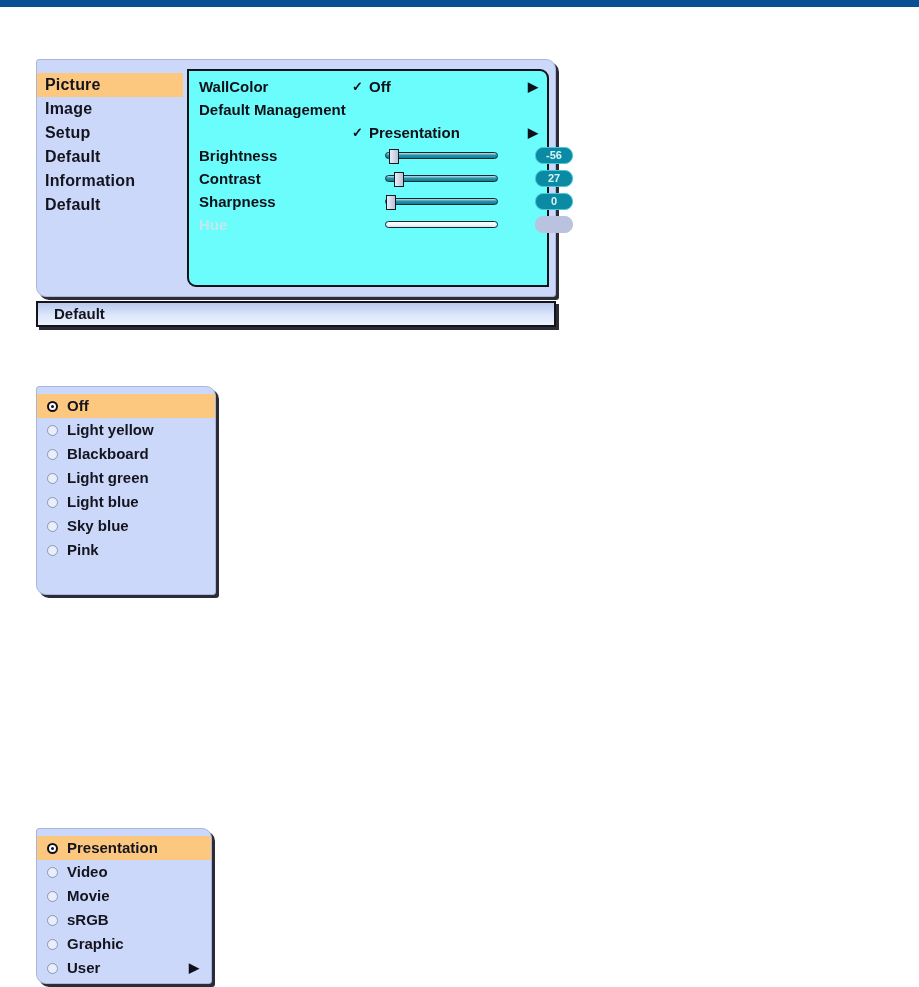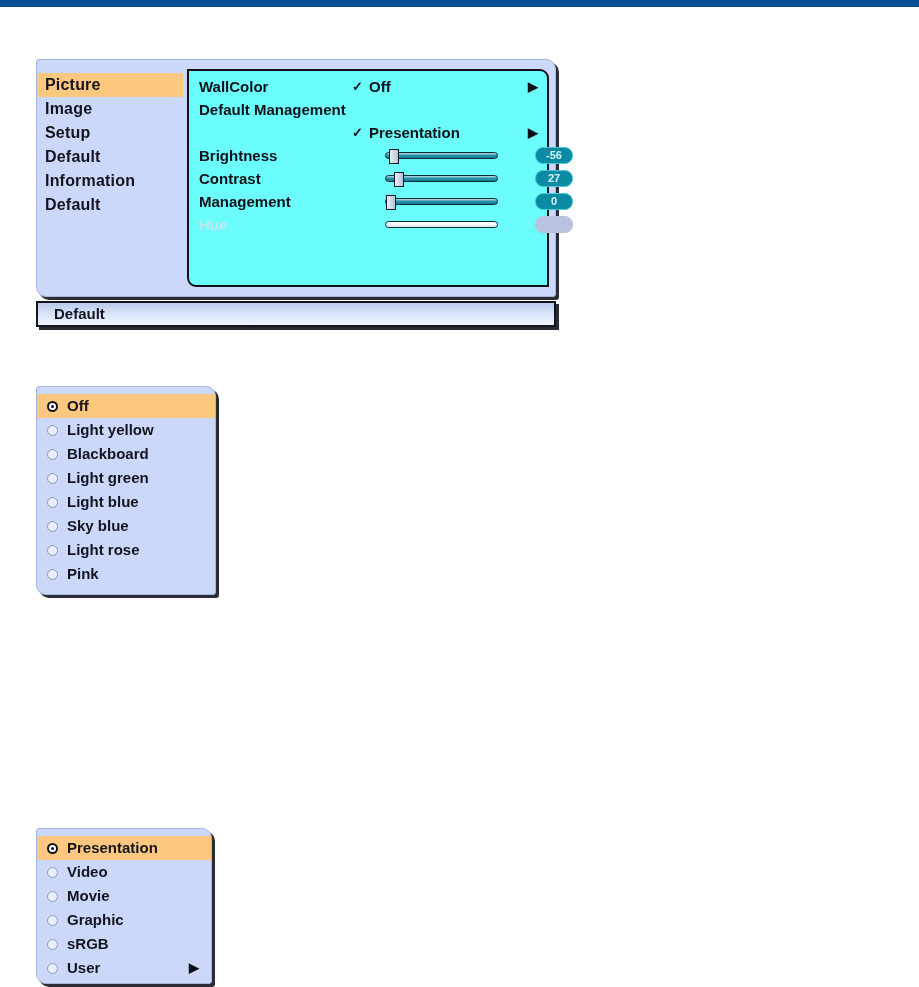--- a/index.html
+++ b/index.html
@@ -322,21 +322,21 @@
       <div class="row">
         <span class="label">Contrast</span>
         <span class="slider">
           <span class="track"></span>
           <span class="knob" id="knob-contrast" style="left: 9.45px;"></span>
         </span>
         <span class="valbox">27</span>
       </div>
 
       <div class="row">
-        <span class="label">Management</span>
+        <span class="label">Sharpness</span>
         <span class="slider">
           <span class="track"></span>
           <span class="knob" id="knob-sharpness" style="left: 1.05px;"></span>
         </span>
         <span class="valbox">0</span>
       </div>
 
 
       <div class="row dim">
         <span class="label">Hue</span>
@@ -367,40 +367,37 @@
   <div class="radio-item">
     <span class="radio"></span><span>Light green</span>
   </div>
   <div class="radio-item">
     <span class="radio"></span><span>Light blue</span>
   </div>
   <div class="radio-item">
     <span class="radio"></span><span>Sky blue</span>
   </div>
   <div class="radio-item">
-    <span class="radio"></span><span>Light rose</span>
-  </div>
-  <div class="radio-item">
     <span class="radio"></span><span>Pink</span>
   </div>
 </div>
 
 <div class="osd-window" id="picture-list">
   <div class="radio-item selected">
     <span class="radio on"></span><span>Presentation</span>
   </div>
   <div class="radio-item">
     <span class="radio"></span><span>Video</span>
   </div>
   <div class="radio-item">
     <span class="radio"></span><span>Movie</span>
   </div>
   <div class="radio-item">
+    <span class="radio"></span><span>sRGB</span>
+  </div>
+  <div class="radio-item">
     <span class="radio"></span><span>Graphic</span>
-  </div>
-  <div class="radio-item">
-    <span class="radio"></span><span>sRGB</span>
   </div>
   <div class="radio-item">
     <span class="radio"></span><span>User</span>
     <span class="sub-arrow">▶</span>
   </div>
 </div>
 
 </body></html>

